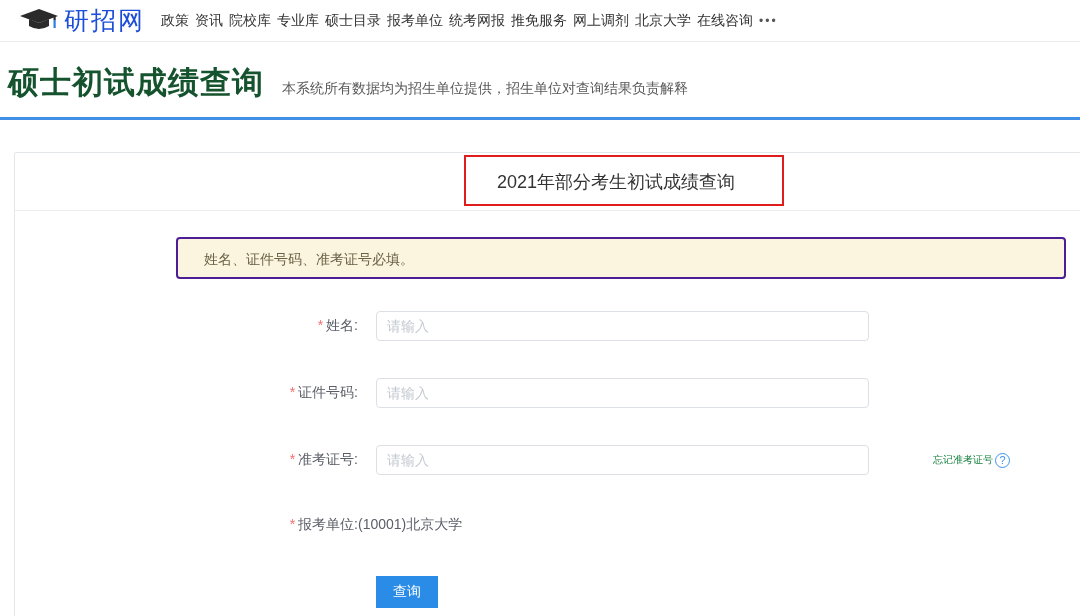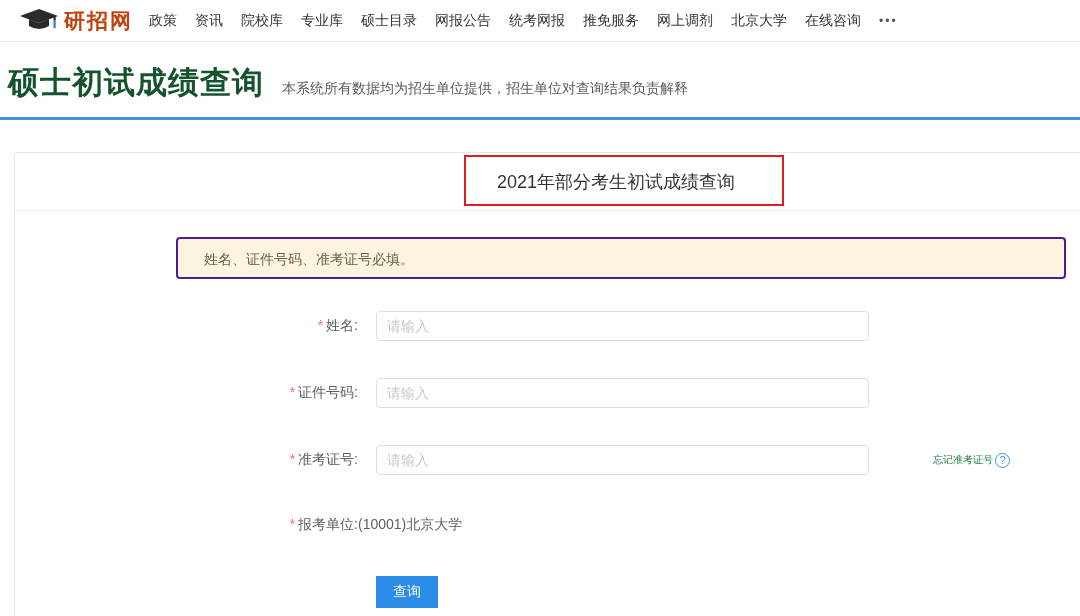--- a/index.html
+++ b/index.html
@@ -9,22 +9,22 @@
     font-family:"Liberation Sans","DejaVu Sans",sans-serif; color:#333;
   }
   
   .navbar {
     position:absolute; left:0; top:0; width:1080px; height:42px;
     display:flex; align-items:center; border-bottom:1px solid #ededed;
     background:#fff; padding-left:20px;
   }
   .logo { display:flex; align-items:center; cursor:pointer; }
   .logo svg { width:40px; height:26px; display:block; }
-  .logo-text { font-size:21px; font-weight:700; color:#c2410c; margin-left:4px; letter-spacing:2px; }
-  .nav-items { display:flex; align-items:center; gap:18px; margin-left:16px; }
+  .logo-text { font-size:25px; font-weight:400; color:#1d4ed8; margin-left:4px; letter-spacing:2px; }
+  .nav-items { display:flex; align-items:center; gap:6px; margin-left:16px; }
   .nav-item { font-size:14px; color:#333; text-decoration:none; cursor:pointer; white-space:nowrap; }
   .nav-item.more { color:#555; letter-spacing:2px; font-size:12px; }
   
   .page-header { position:absolute; left:8px; top:62px; display:flex; align-items:baseline; }
   .page-title { font-size:31px; font-weight:700; color:#14532d; letter-spacing:1px; }
   .page-subtitle { font-size:14px; color:#595959; margin-left:18px; }
   .blue-divider { position:absolute; left:0; top:117px; width:1080px; height:3px; background:#3f90e6; }
   
   .card {
     position:absolute; left:14px; top:152px; width:1204px; height:490px;
@@ -84,21 +84,21 @@
       </svg>
     </span>
     <span class="logo-text">研招网</span>
   </div>
   <div class="nav-items">
     <a class="nav-item">政策</a>
     <a class="nav-item">资讯</a>
     <a class="nav-item">院校库</a>
     <a class="nav-item">专业库</a>
     <a class="nav-item">硕士目录</a>
-    <a class="nav-item">网报公告</a>
+    <a class="nav-item">报考单位</a>
     <a class="nav-item">统考网报</a>
     <a class="nav-item">推免服务</a>
     <a class="nav-item">网上调剂</a>
     <a class="nav-item">北京大学</a>
     <a class="nav-item">在线咨询</a>
     <a class="nav-item more">•••</a>
   </div>
 </div>
 
 <div class="page-header">

